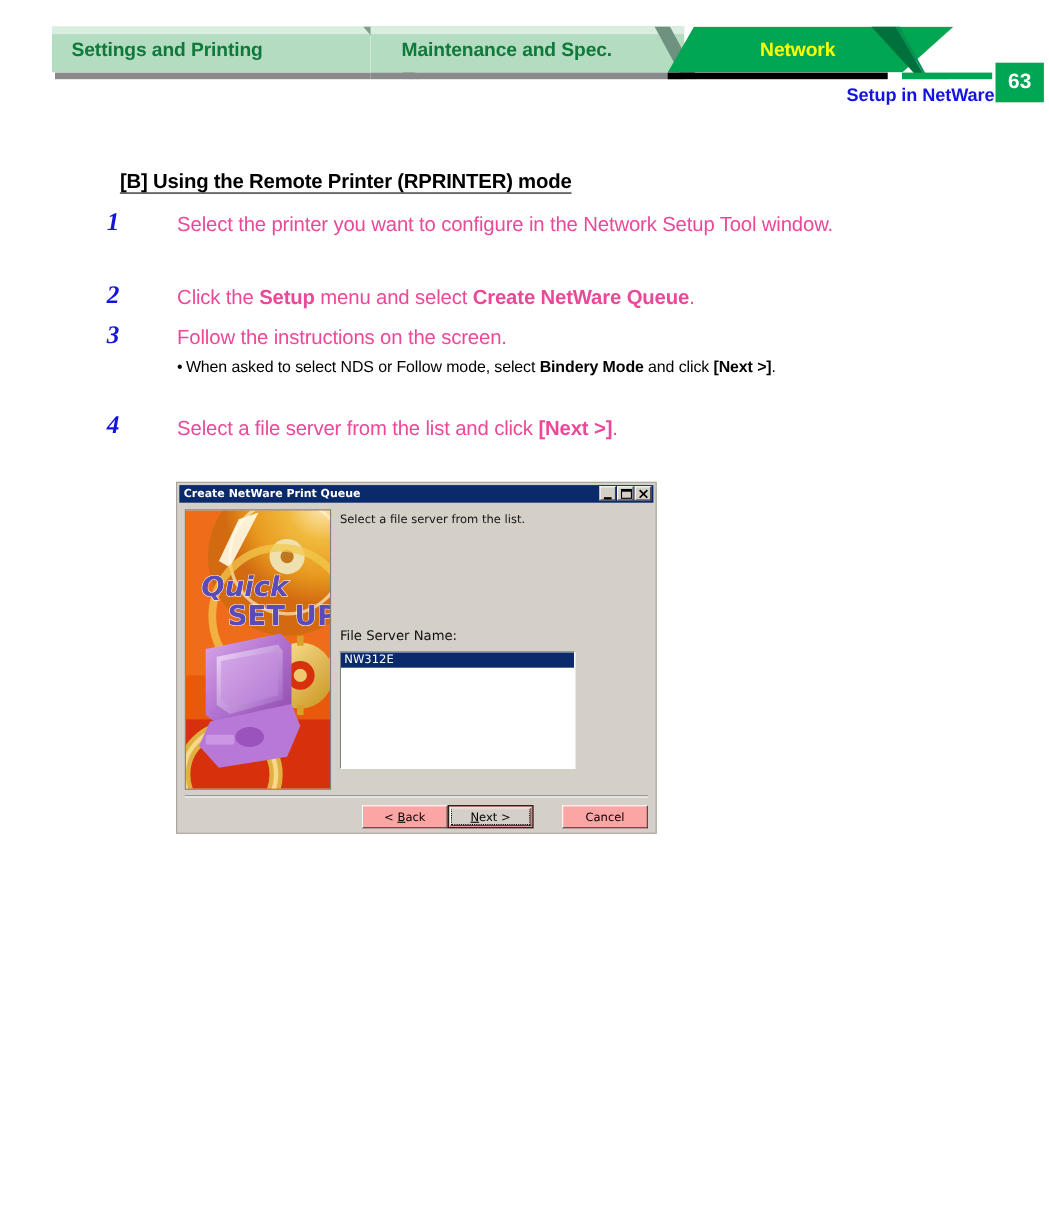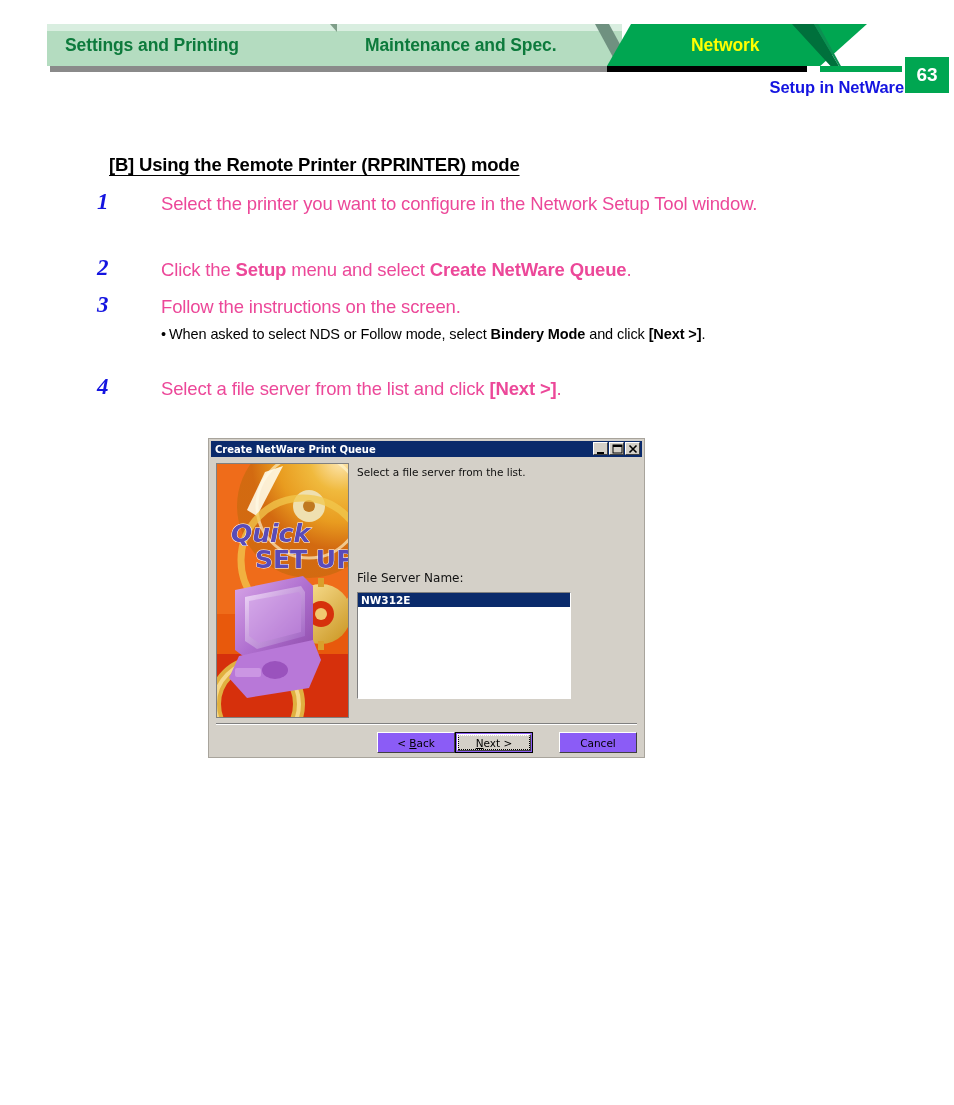--- a/index.html
+++ b/index.html
@@ -183,21 +183,20 @@
   #dialog-screenshot {
     position: absolute;
     left: 160px;
     top: 438px;
     width: 437px;
     height: 320px;
     background: #d4d0c8;
     border: 1px solid #a8a49c;
     box-sizing: border-box;
     font-family: "DejaVu Sans", sans-serif;
-    margin-left: 48px;
   }
   #dialog-titlebar {
     position: absolute;
     left: 2px; top: 2px;
     width: 431px; height: 16px;
     background: #0a2a6b;
     display: flex;
     align-items: center;
   }
   #dialog-title-text {
@@ -251,21 +250,20 @@
     position: absolute;
     left: 148px; top: 153px;
     width: 214px; height: 107px;
     background: #ffffff;
     border-top: 1px solid #808080;
     border-left: 1px solid #808080;
     border-right: 1px solid #ffffff;
     border-bottom: 1px solid #ffffff;
     box-sizing: border-box;
     overflow: hidden;
-    font-weight: bold;
   }
   .list-item {
     height: 14px;
     line-height: 14px;
     font-size: 10.5px;
     padding-left: 3px;
     color: #000000;
   }
   .list-item.selected {
     background: #0a2a6b;
@@ -281,21 +279,21 @@
   }
   #dialog-buttons {
     position: absolute;
     left: 168px; top: 293px;
     width: 260px; height: 22px;
   }
   .dlg-btn {
     position: absolute;
     top: 0;
     height: 21px;
-    background: #8b5cf6;
+    background: #fca5a5;
     border-top: 1px solid #ffffff;
     border-left: 1px solid #ffffff;
     border-right: 1px solid #404040;
     border-bottom: 1px solid #404040;
     box-sizing: border-box;
     display: flex;
     align-items: center;
     justify-content: center;
     font-size: 10.5px;
     color: #000000;

